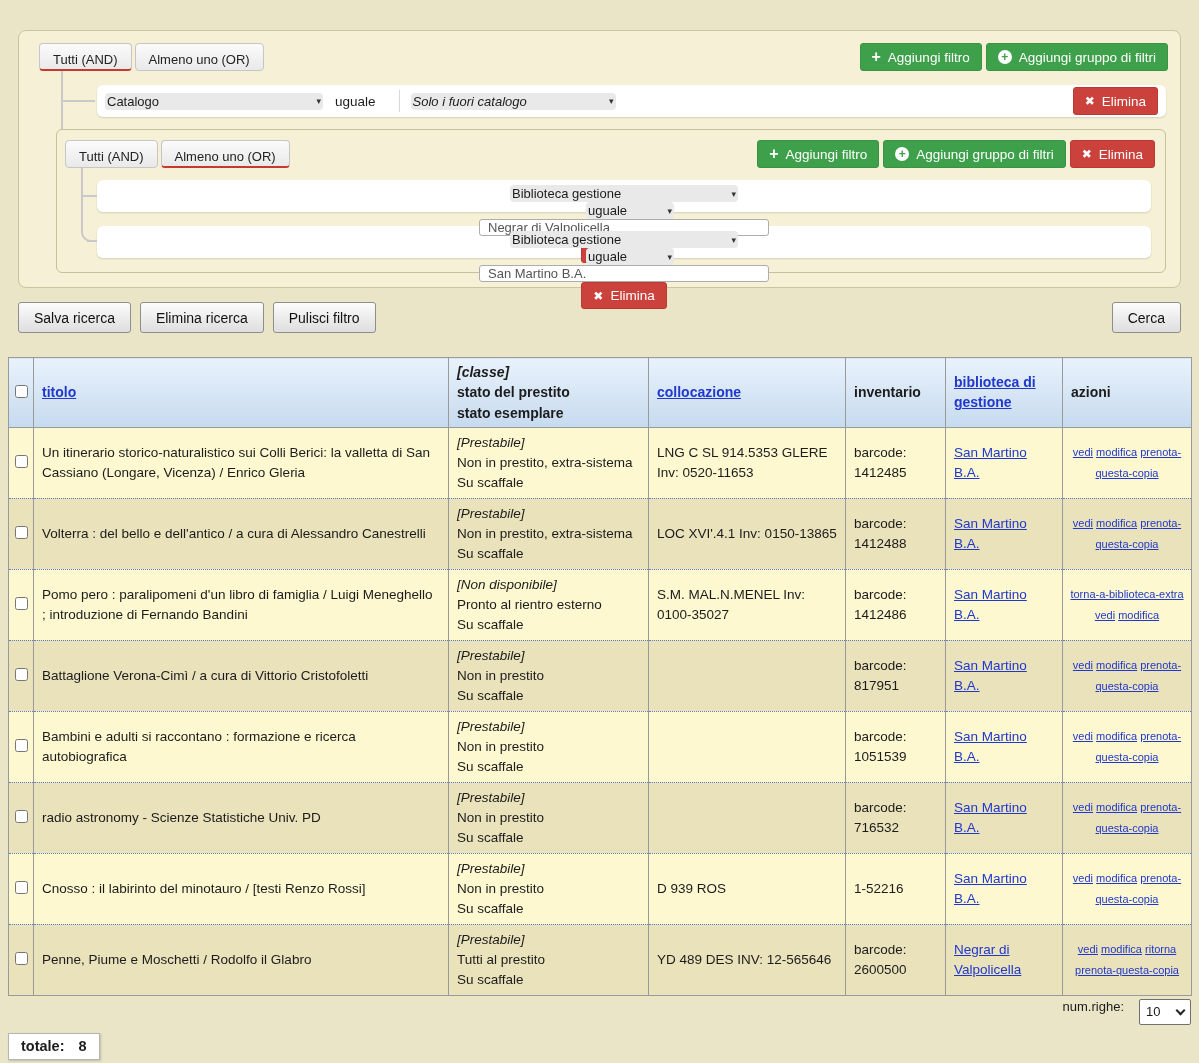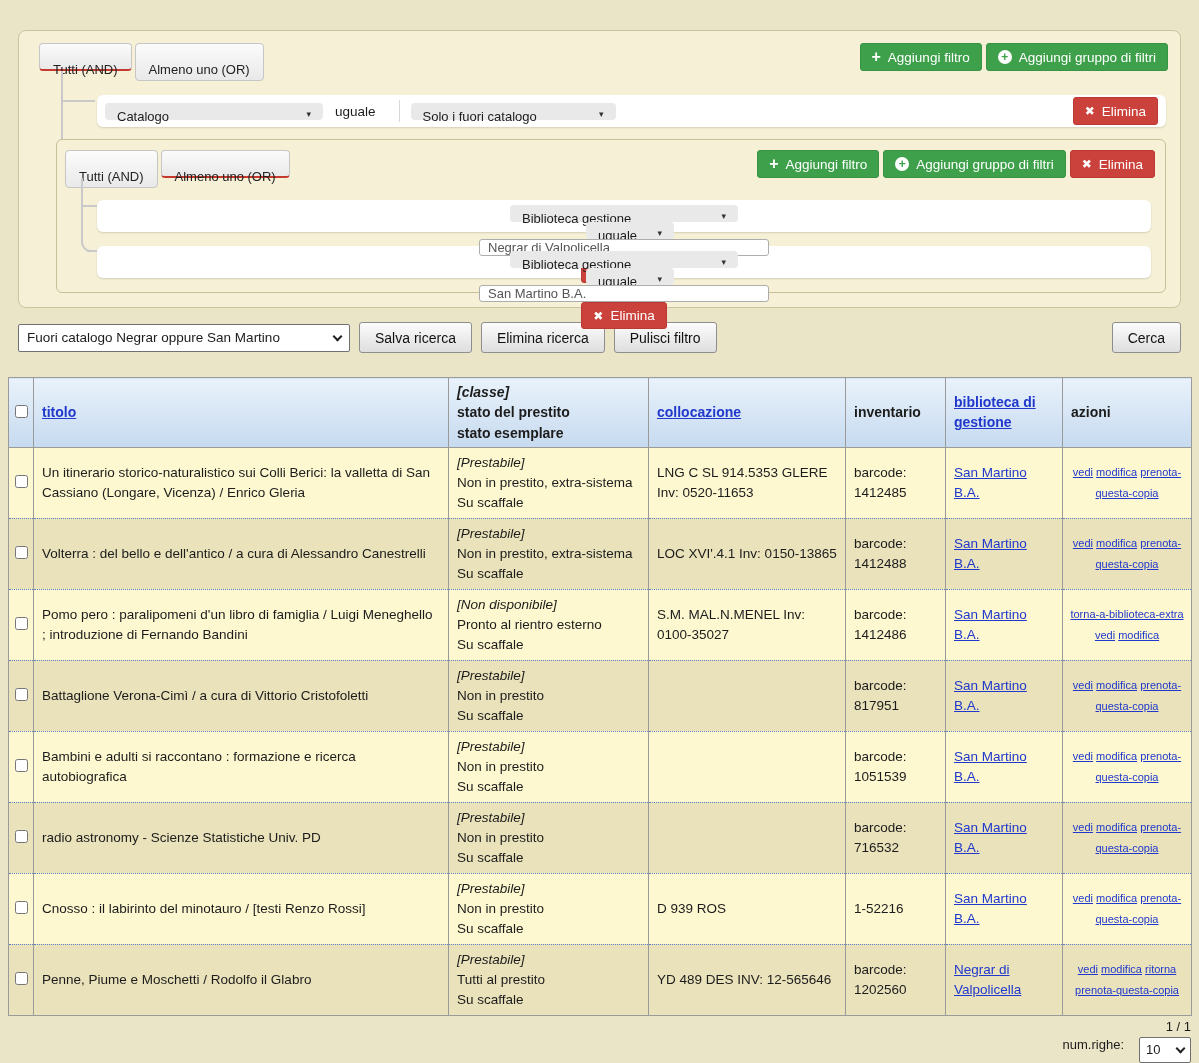--- a/index.html
+++ b/index.html
@@ -13,21 +13,21 @@
   .panel {
     position: relative; margin: 30px 18px 0;
     background: #f6f0d6; border: 1px solid #ccc49f; border-radius: 8px;
     padding: 12px 12px 14px 20px;
   }
   .hdr { display: flex; justify-content: space-between; align-items: flex-start; }
   .tabs { display: flex; }
   .tab {
     background: linear-gradient(#fbfbfb, #e9e9e9);
     border: 1px solid #c6c6c6; border-radius: 4px;
-    padding: 18px 13px; font-size: 13px; color: #222; margin-right: 3px;
+    padding: 8px 13px; font-size: 13px; color: #222; margin-right: 3px;
     cursor: pointer; height: 28px; line-height: 15px;
   }
   .tab.active { border-bottom: 2px solid #c5392f; padding-bottom: 5px; }
   .btns { display: flex; gap: 4px; }
   .btn {
     display: inline-flex; align-items: center; gap: 7px;
     border-radius: 3px; font-size: 13.5px; padding: 5px 11px; height: 28px;
     color: #fff; cursor: pointer; font-family: inherit;
   }
   .btn.green { background: #3ea04a; border: 1px solid #389343; }
@@ -38,27 +38,27 @@
     font-weight: bold; font-size: 12px; line-height: 14px; text-align: center;
   }
   .icon-x { font-size: 12px; font-weight: bold; }
 
   .rule {
     background: #fff; border-radius: 6px; box-shadow: 0 1px 2px rgba(0,0,0,.14);
     display: flex; align-items: center; padding: 5px 8px; height: 32px;
   }
   .outer-rule { margin: 14px 2px 0 58px; }
   .pill {
-    background: #e9e9e9; border-radius: 4px; padding: 6px 12px; font-size: 13px;
-    display: flex; align-items: flex-start; justify-content: space-between;
+    background: #e9e9e9; border-radius: 4px; padding: 6px 2px; font-size: 13px;
+    display: flex; align-items: center; justify-content: space-between;
     cursor: pointer; height: 17px;
   }
   .caret { font-size: 9px; color: #333; margin-left: 10px; }
   .w-catalogo { width: 218px; }
-  .w-value1   { width: 205px; }
+  .w-value1   { width: 205px; font-style: italic; }
   .w-field    { width: 228px; }
   .w-op       { width: 88px; margin-left: 12px; }
   .op-label { margin: 0 12px; font-size: 13.5px; }
   .vsep { width: 1px; background: #d8d8d8; align-self: stretch; margin: 0 11px; }
   .grow { flex: 1; }
   .rule input[type=text] {
     width: 290px; height: 26px; border: 1px solid #adadad; border-radius: 3px;
     padding: 0 8px; font-size: 13px; color: #555; font-family: inherit; background: #fff;
   }
 
@@ -235,24 +235,20 @@
       <button class="btn red">
         <span class="icon-x">✖</span>
         <span>Elimina</span>
       </button>
     </div>
   </div>
 </div>
 
 
 <div class="search-row">
-  <div class="select-box saved">
-    <span>Fuori catalogo Negrar oppure San Martino</span>
-    <span class="chev"></span>
-  </div>
   <button class="btn-plain">Salva ricerca</button>
   <button class="btn-plain">Elimina ricerca</button>
   <button class="btn-plain">Pulisci filtro</button>
   <div class="grow"></div>
   <button class="btn-plain">Cerca</button>
 </div>
 
 
 <table class="results">
   <colgroup>
@@ -401,35 +397,34 @@
     </tr>
     <tr class="alt">
       <td class="col-check"><input type="checkbox" style=""></td>
       <td>Penne, Piume e Moschetti / Rodolfo il Glabro</td>
       <td>
         <div class="classe">[Prestabile]</div>
         <div>Tutti al prestito</div>
         <div>Su scaffale</div>
       </td>
       <td>YD 489 DES INV: 12-565646</td>
-      <td>barcode: 1202560</td>
+      <td>barcode: 2600500</td>
       <td><a class="lnk">Negrar di Valpolicella</a></td>
       <td class="azioni">
         <a class="lnk">vedi</a>
         <a class="lnk">modifica</a>
         <a class="lnk">ritorna</a>
         <a class="lnk">prenota-questa-copia</a>
       </td>
     </tr>
   </tbody>
 </table>
 
 
 <div class="pager">
-  <div>1 / 1</div>
   <div class="rows-row">
     <span>num.righe:</span>
     <div class="select-box small">
       <span>10</span>
       <span class="chev"></span>
     </div>
   </div>
 </div>
 
 

